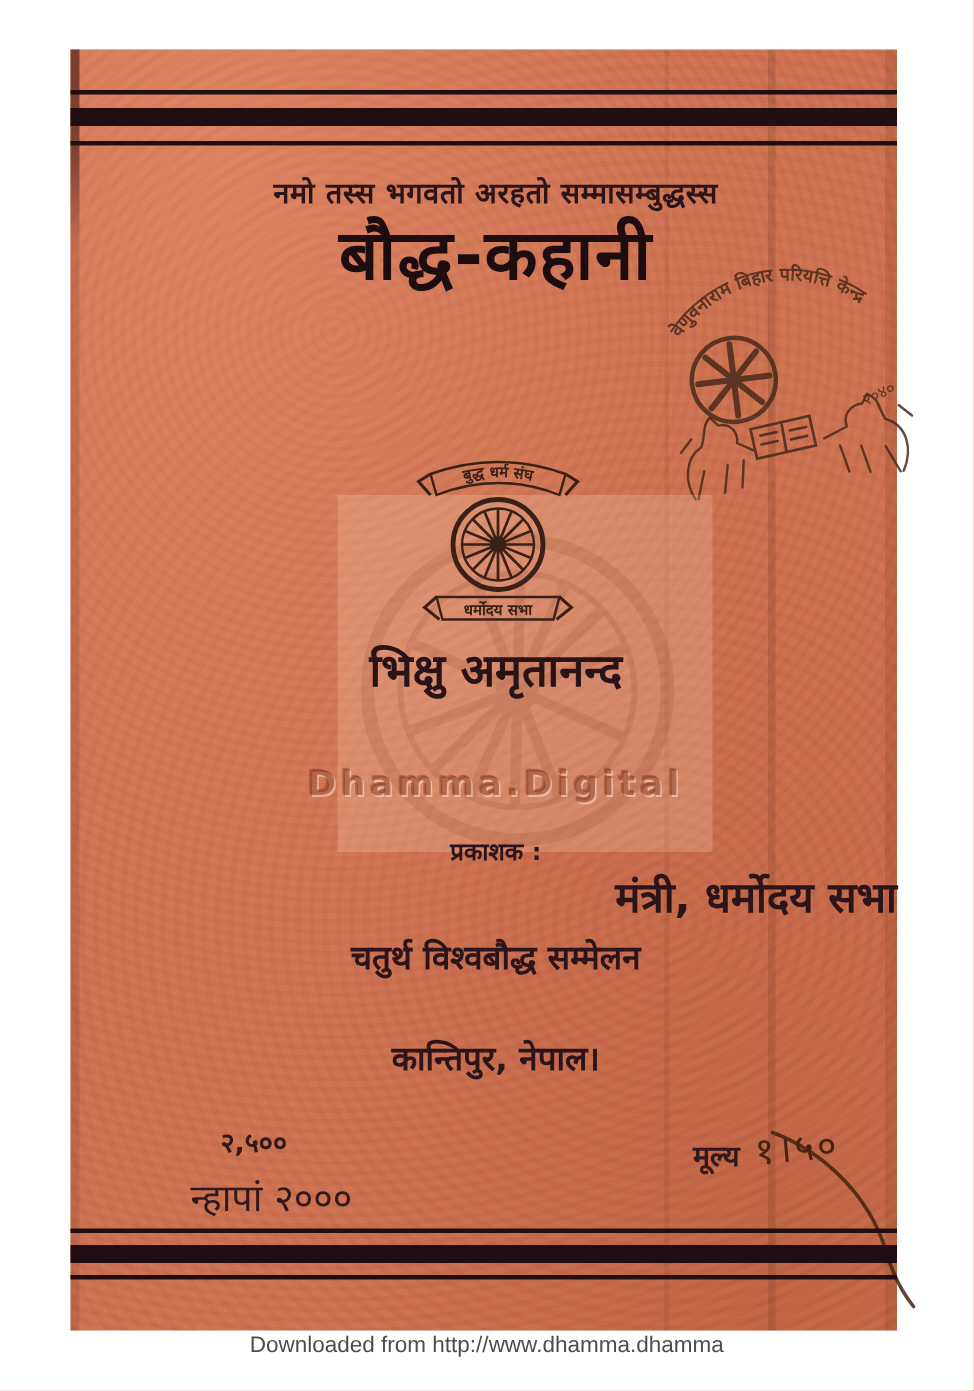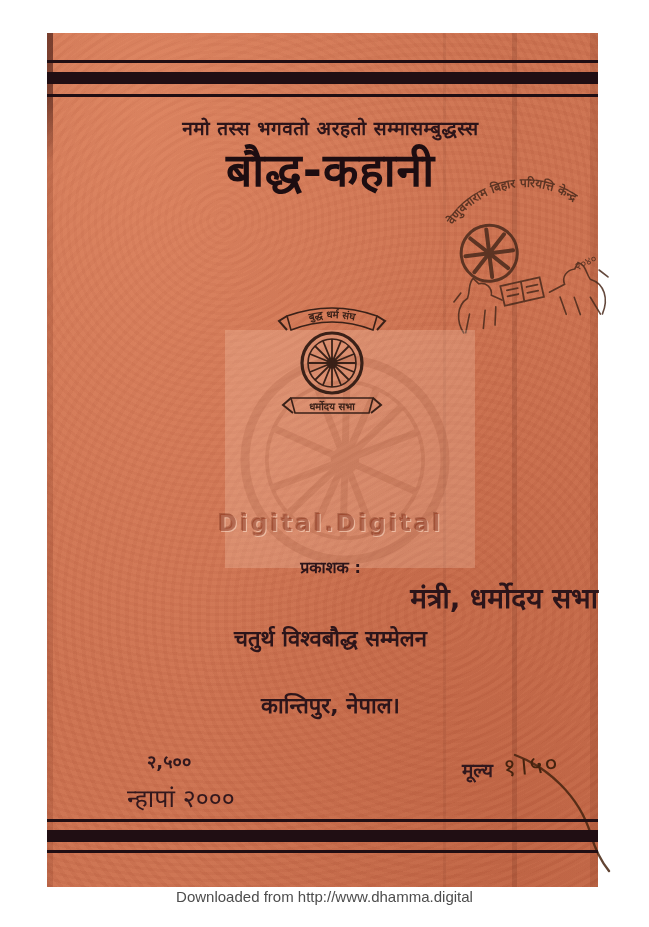--- a/index.html
+++ b/index.html
@@ -178,36 +178,37 @@
 
         <path d="M 24 99 L 106 99 L 102 114 L 28 114 Z"></path>
         <path d="M 24 99 L 16 106 L 26 114 M 106 99 L 114 106 L 104 114" stroke-width="2"></path>
         <text font-size="10" font-weight="bold" fill="#3a2118" stroke="none">
           <textPath href="#emblemArc" startOffset="50%" text-anchor="middle">बुद्ध धर्म संघ</textPath>
         </text>
         <text x="65" y="111" font-size="10" font-weight="bold" fill="#3a2118" stroke="none" text-anchor="middle">धर्मोदय सभा</text>
       </g>
     </svg>
 
-
-    <div class="wm-text">Digital.Digital</div>
+    <div class="ctext author">भिक्षु अमृतानन्द</div>
+
+    <div class="wm-text">Dhamma.Digital</div>
 
     <div class="ctext pub-label">प्रकाशक :</div>
     <div class="ctext pub-name">मंत्री, धर्मोदय सभा</div>
     <div class="ctext pub-event">चतुर्थ विश्वबौद्ध सम्मेलन</div>
     <div class="ctext pub-place">कान्तिपुर, नेपाल।</div>
 
     <div class="copies">२,५००</div>
     <div class="edition">न्हापां २०००</div>
 
     <div class="price-label">मूल्य</div>
     <div class="price-value">१।५०</div>
     <svg class="flourish" viewBox="0 0 150 170">
       <path d="M 38 32 C 70 44, 102 72, 114 112 C 118 126, 124 138, 132 148" fill="none" stroke="#45230f" stroke-width="2.4" stroke-linecap="round" opacity="0.85"></path>
     </svg>
 
     <div class="rule rb1"></div>
     <div class="rule rb2"></div>
     <div class="rule rb3"></div>
   </div>
 
-  <div class="caption">Downloaded from http://www.dhamma.digital</div>
+  <div class="caption">Downloaded from http://www.dhamma.dhamma</div>
 </div>
 
 </body></html>

